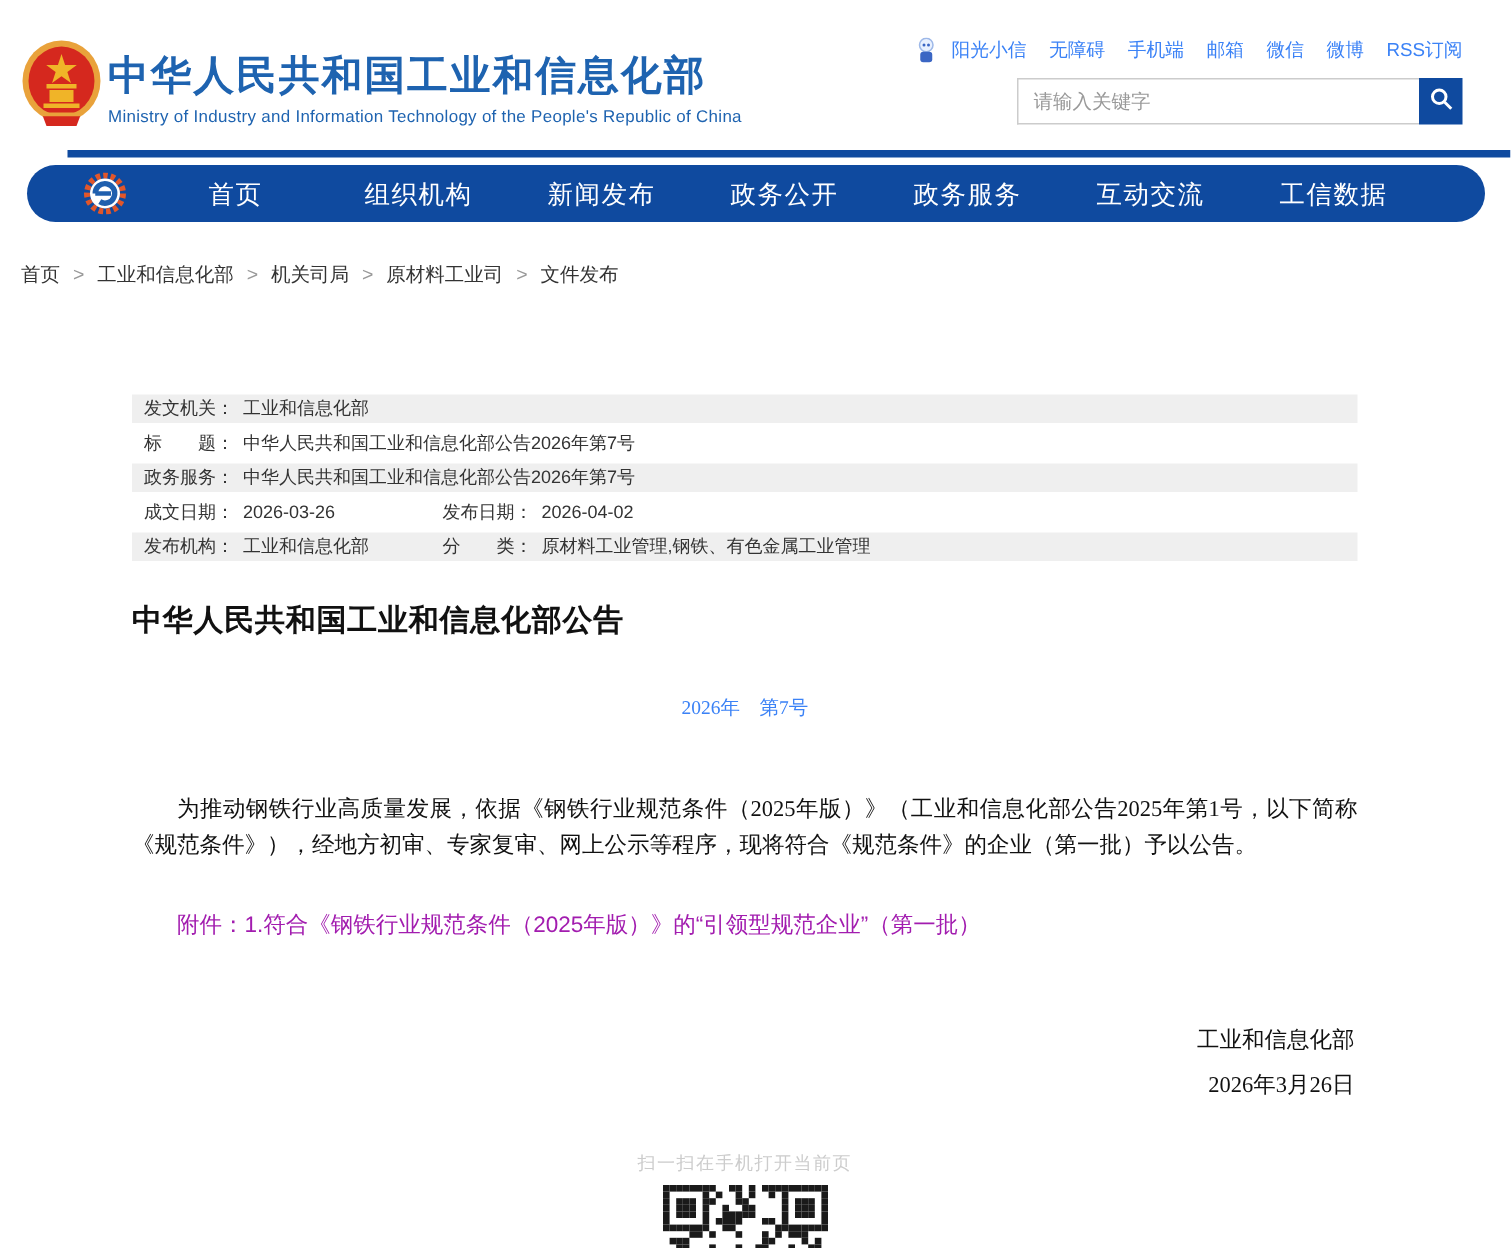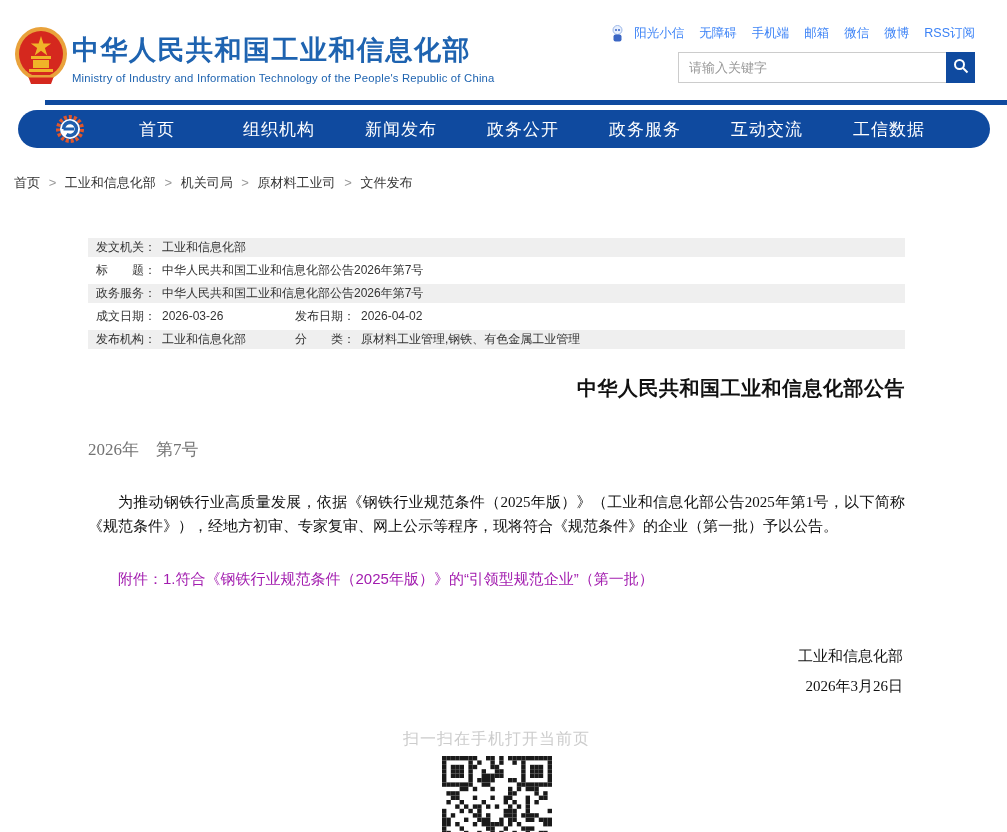--- a/index.html
+++ b/index.html
@@ -37,48 +37,48 @@
               text-decoration:none; cursor:pointer; }
 
   
   .breadcrumb { margin:14px 16px 0 14px; font-size:13px; color:#333; }
   .breadcrumb a { color:#333; text-decoration:none; cursor:pointer; }
   .breadcrumb .sep { color:#999; margin:0 5px; }
 
   
   .content { margin-left:88px; width:817px; }
 
-  .meta-table { margin-top:46px; font-size:12px; color:#333; }
+  .meta-table { margin-top:71px; font-size:12px; color:#333; }
   .meta-row { display:flex; height:19px; line-height:19px; margin-bottom:4px; padding-left:8px; }
   .meta-row.gray { background:#efefef; }
   .meta-cell { display:flex; }
   .meta-cell.first { width:199px; }
   .meta-label { white-space:pre; }
   .meta-value { margin-left:6px; }
 
-  .doc-title { margin-top:26px; text-align:right; font-size:20px; font-weight:bold;
+  .doc-title { margin-top:26px; text-align:left; font-size:20px; font-weight:bold;
                color:#111; letter-spacing:.5px; }
-  .issue-no { margin-top:36px; font-size:17px; color:#737373;
+  .issue-no { margin-top:36px; text-align:center; font-size:13px; color:#3b82f6;
               font-family:"Liberation Serif","DejaVu Serif",serif; }
 
-  .body-para { margin-top:30px; font-size:15px; line-height:1.58; color:#111;
+  .body-para { margin-top:48px; font-size:15px; line-height:1.58; color:#111;
                text-indent:2em; text-align:justify;
                font-family:"Liberation Serif","DejaVu Serif",serif; }
 
   .attachments { margin-top:30px; font-size:15px; color:#a21caf; line-height:1.5;
                  font-family:Liberation Sans, sans-serif; }
   .att-line1 { padding-left:2em; }
   .att-line2 { padding-left:calc(2em + 45px); margin-top:2px; }
 
   .signature { margin-top:50px; text-align:right; padding-right:2px; font-size:15px;
                color:#111; line-height:30px;
                font-family:"Liberation Serif","DejaVu Serif",serif; }
 
   .qr-section { margin-top:28px; text-align:center; }
-  .qr-caption { font-size:16px; color:#ccc; letter-spacing:1px; }
+  .qr-caption { font-size:12px; color:#ccc; letter-spacing:1px; }
   .qr-code { display:inline-block; margin-top:6px; width:110px; height:110px; }
 </style>
 </head>
 <body>
 
 <div class="page">
 
   <header class="site-header">
     <div class="emblem">
       <svg width="54" height="60" viewBox="0 0 54 60">

